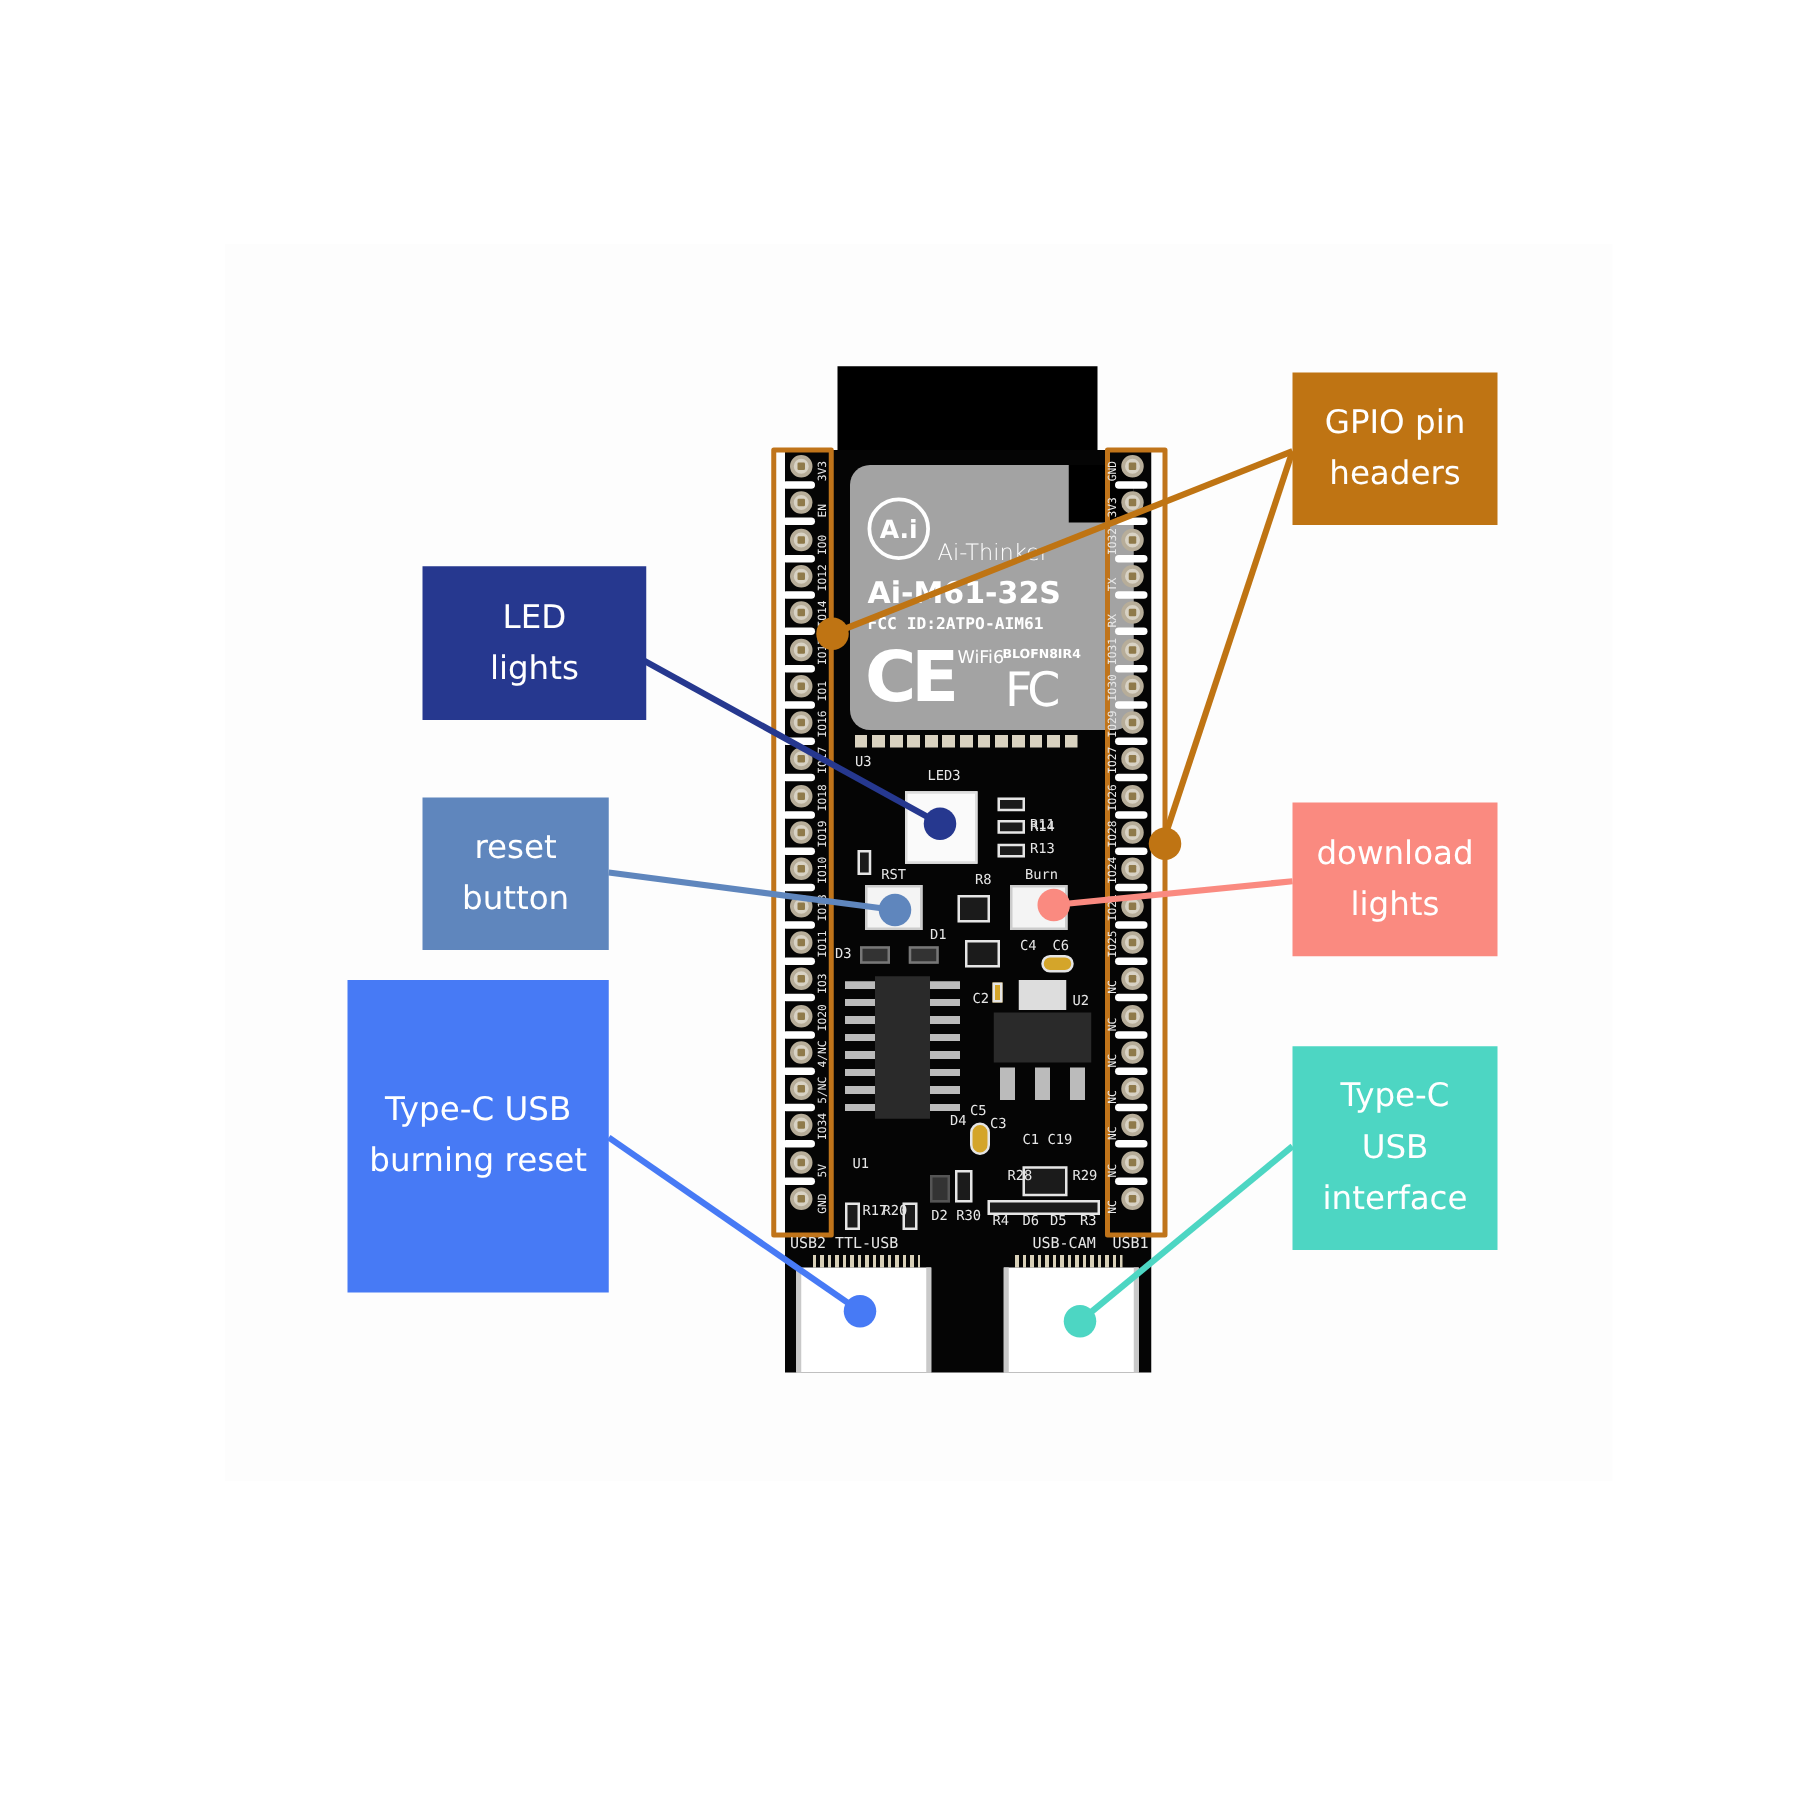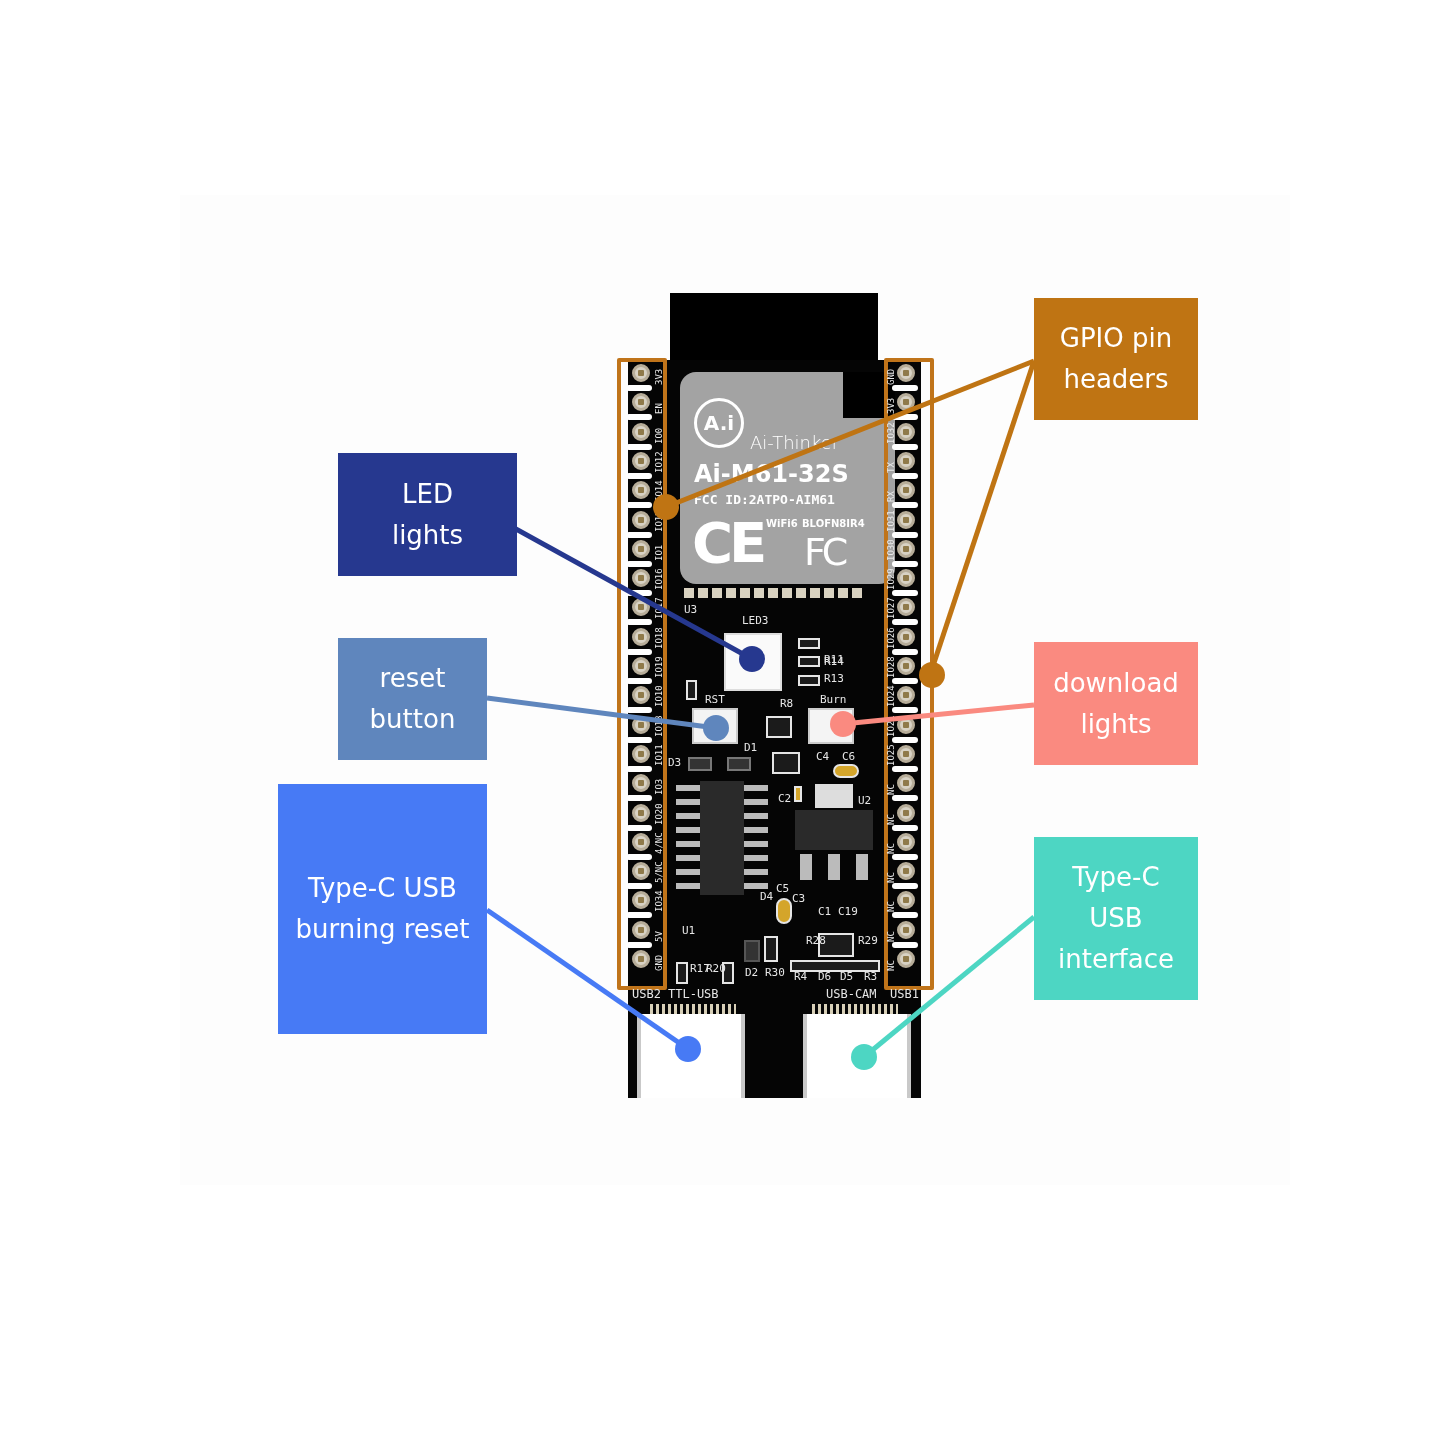--- a/index.html
+++ b/index.html
@@ -1,21 +1,21 @@
 <!DOCTYPE html>
 <html><head>
 <meta charset="utf-8">
 <style>
   html, body { margin: 0; padding: 0; background: #ffffff; }
   body { width: 1445px; height: 1445px; position: relative; overflow: hidden; font-family: "DejaVu Sans", sans-serif; }
   .panel { position: absolute; left: 180px; top: 195px; width: 1110px; height: 990px; background: #fdfdfd; }
   .callout { position: absolute; color: #ffffff; display: flex; align-items: center; justify-content: center; text-align: center; font-family: "DejaVu Sans", sans-serif; font-size: 26px; line-height: 41px; white-space: pre-line; }
   .board { position: absolute; left: 628px; top: 360px; width: 293px; height: 738px; background: #050505; }
   .antenna { position: absolute; left: 670px; top: 293px; width: 208px; height: 80px; background: #000; }
-  .module { position: absolute; left: 680px; top: 372px; width: 215px; height: 212px; background: #a3a3a3; border-radius: 16px; }
+  .module { position: absolute; left: 680px; top: 372px; width: 215px; height: 212px; background: #a3a3a3; border-radius: 16px; padding-left: 12px; }
   .module-text { position: absolute; color: #fff; font-family: "DejaVu Sans", sans-serif; white-space: nowrap; }
   .header-box { position: absolute; border: 4px solid #c0741a; border-radius: 2px; box-sizing: border-box; }
   .pin { position: absolute; width: 18px; height: 18px; border-radius: 50%; background: #d8d2c4; box-sizing: border-box; border: 3px solid #b7ad99; }
   .pin::after { content: ""; position: absolute; left: 3px; top: 3px; width: 6px; height: 6px; background: #8f7a4a; border-radius: 1px; }
   .slot { position: absolute; height: 6px; background: #ffffff; border-radius: 3px; }
   .pinlabel { position: absolute; color: #e8e8e8; font-size: 9px; font-family: "DejaVu Sans Mono", monospace; transform-origin: left top; white-space: nowrap; }
   .silk { position: absolute; color: #e6e6e6; font-family: "DejaVu Sans Mono", monospace; font-size: 11px; white-space: nowrap; }
   .part { position: absolute; border: 2px solid #e5e5e5; box-sizing: border-box; background: #1b1b1b; }
   .usbc { position: absolute; background: #ffffff; border-left: 4px solid #c9c9c9; border-right: 4px solid #c9c9c9; box-sizing: border-box; }
   .dot { position: absolute; border-radius: 50%; }
@@ -30,21 +30,21 @@
 <div class="board"></div>
 
 <div class="module">
   <div style="position:absolute;left:14px;top:26px;width:50px;height:50px;border:3px solid #fff;border-radius:50%;box-sizing:border-box;color:#fff;font-size:20px;font-weight:bold;display:flex;align-items:center;justify-content:center;">
     <span>A.i</span>
   </div>
   <span class="module-text" style="left:70px;top:60px;font-size:18px;font-weight:300;">Ai-Thinker</span>
   <span class="module-text" style="left:14px;top:88px;font-size:24px;font-weight:bold;">Ai-M61-32S</span>
   <span class="module-text" style="left:14px;top:120px;font-size:13px;font-weight:bold;font-family:'DejaVu Sans Mono',monospace;">FCC ID:2ATPO-AIM61</span>
   <span class="module-text" style="left:12px;top:138px;font-size:56px;font-weight:bold;letter-spacing:-4px;">CE</span>
-  <span class="module-text" style="left:86px;top:146px;font-size:10px;font-weight:bold;">WiFi6</span>
+  <span class="module-text" style="left:86px;top:146px;font-size:14px;font-weight:normal;">WiFi6</span>
   <span class="module-text" style="left:122px;top:146px;font-size:10px;font-weight:bold;">BLOFN8IR4</span>
   <span class="module-text" style="left:124px;top:158px;font-size:38px;font-weight:normal;letter-spacing:-4px;">FC</span>
   <div style="position:absolute;right:0;top:0;width:52px;height:46px;background:#000;"></div>
 </div>
 <div style="position:absolute;left:684px;top:588px;width:178px;height:10px;background:repeating-linear-gradient(90deg,#d9d2c0 0 10px,#050505 10px 14px);"></div>
 
 <div class="header-box" style="left:617px;top:358px;width:50px;height:632px;"></div>
 <div class="header-box" style="left:884px;top:358px;width:50px;height:632px;"></div>
 <div id="pins">
     <div class="pin" style="left: 632px; top: 364px;"></div>

